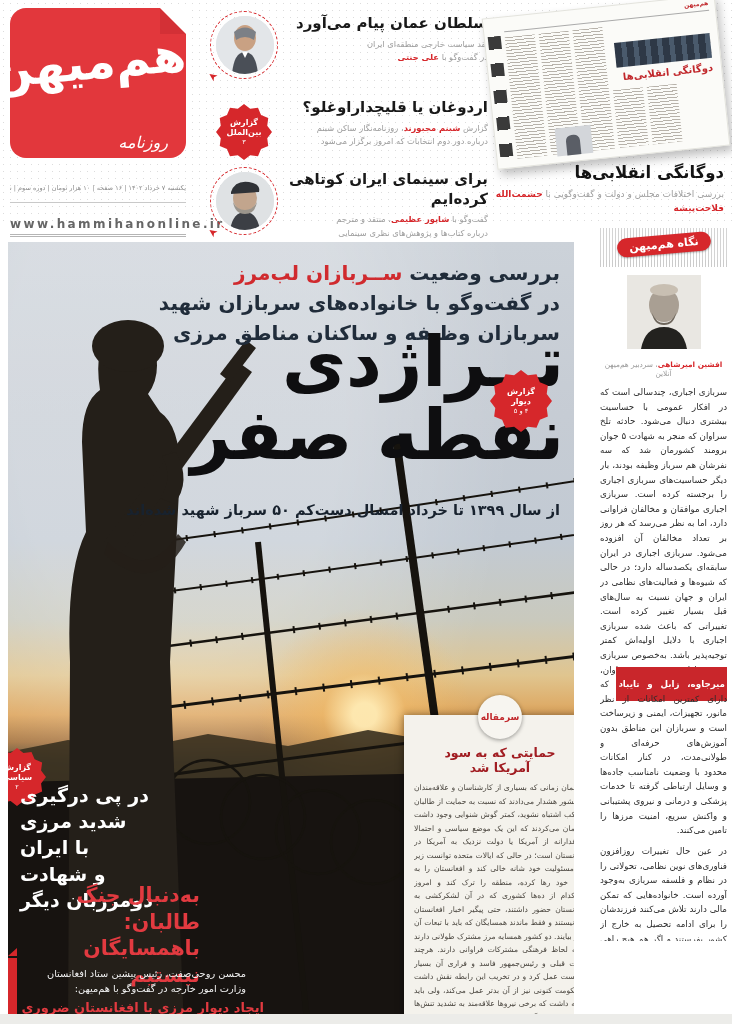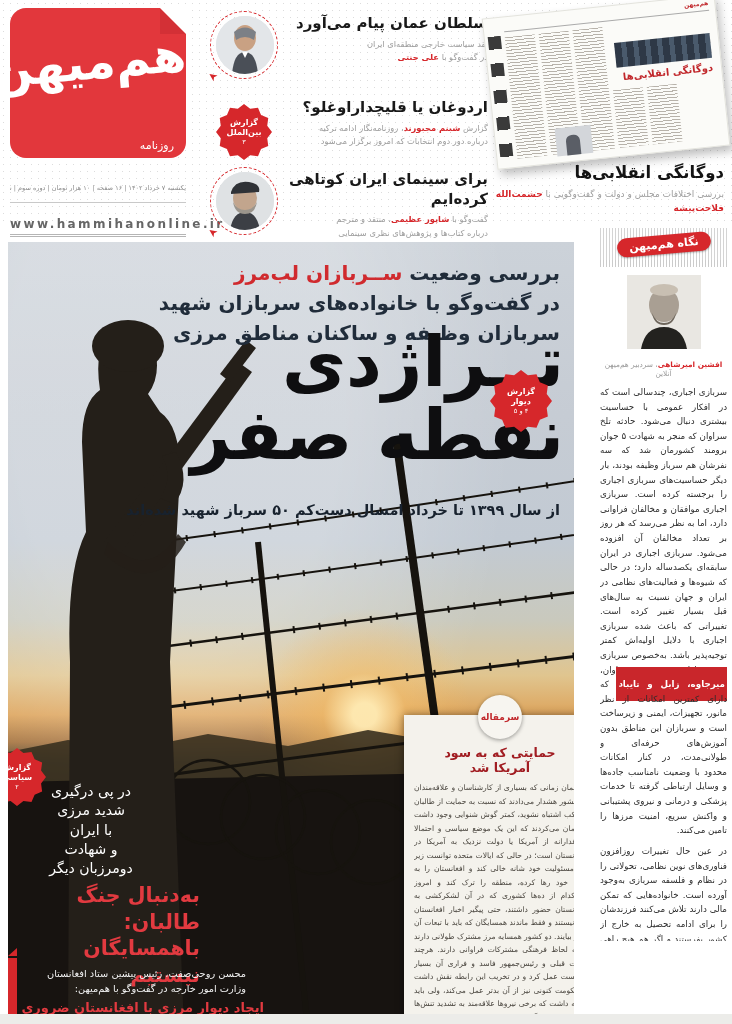--- a/index.html
+++ b/index.html
@@ -9,21 +9,21 @@
         background:radial-gradient(#dcdcdc 0.8px,transparent 0.9px);background-size:7px 7px;}
   
   .logo{position:absolute;left:10px;top:8px;width:176px;height:150px;background:#e2373c;
         border-radius:16px;color:#fff;text-align:center;}
   .logo .fold{position:absolute;top:0;right:0;width:0;height:0;
         border-top:26px solid #fff;border-left:26px solid transparent;}
   .logo .fold2{position:absolute;top:0;right:0;width:0;height:0;
         border-bottom:26px solid #b8262b;border-right:26px solid transparent;opacity:.35;}
   .logo-name{display:inline-block;margin-top:26px;font-size:48px;font-weight:bold;
         transform:rotate(-5deg);white-space:nowrap;letter-spacing:-2px;}
-  .logo-sub{position:absolute;bottom:6px;right:12px;font-size:11px;}
+  .logo-sub{position:absolute;bottom:6px;right:18px;font-size:16px;font-style:italic;}
   .dateline{position:absolute;left:10px;top:184px;width:176px;font-size:6.5px;color:#8a8a8a;
         text-align:center;white-space:nowrap;overflow:hidden;}
   .site{position:absolute;left:10px;top:202px;width:176px;font-size:12px;font-weight:bold;color:#666;
         letter-spacing:2.4px;text-align:center;direction:ltr;border-top:1px solid #c9c9c9;
         border-bottom:3px double #b5b5b5;padding:14px 0 3px;}
   
   .teaser{position:absolute;left:196px;width:292px;}
   .t1{top:14px;height:80px;} .t2{top:98px;height:72px;} .t3{top:170px;height:52px;}
   .t-photo{position:absolute;left:20px;top:2px;width:58px;height:58px;border-radius:50%;
         overflow:hidden;background:#e2e5e8;}
@@ -85,22 +85,22 @@
   
   .editorial{position:absolute;left:396px;top:473px;width:192px;height:310px;background:#f4f2ec;
         box-shadow:0 0 8px rgba(0,0,0,.45);}
   .ed-badge{position:absolute;left:50%;top:-20px;transform:translateX(-50%);width:44px;height:44px;
         border-radius:50%;background:#f7f5f0;box-shadow:0 1px 4px rgba(0,0,0,.4);
         display:flex;align-items:center;justify-content:center;font-size:9px;font-weight:bold;color:#c1282c;}
   .ed-title{margin:30px 24px 6px;text-align:center;font-size:12.5px;font-weight:bold;color:#a11d22;}
   .ed-body{margin:0 10px;font-size:7.6px;color:#49453e;text-align:justify;line-height:1.78;
         height:238px;overflow:hidden;}
   
-  .tb-lede{position:absolute;left:12px;top:540px;width:142px;text-align:center;font-size:14px;
-        font-weight:normal;color:#fff;line-height:1.38;}
+  .tb-lede{position:absolute;left:12px;top:540px;width:142px;text-align:left;font-size:19px;
+        font-weight:bold;color:#fff;line-height:1.38;}
   .tb-lede span{display:block;}
   .tb-quote{position:absolute;left:4px;top:640px;width:188px;text-align:right;font-size:20.5px;
         font-weight:bold;color:#e23a40;line-height:1.3;}
   .tb-quote span{display:block;}
   .tb-attr{position:absolute;left:6px;top:724px;width:232px;text-align:right;font-size:9.8px;
         color:#f1f1f1;line-height:1.55;}
   .tb-attr span{display:block;}
   .tb-kicker{position:absolute;left:4px;top:758px;width:252px;text-align:right;font-size:13px;
         font-weight:bold;color:#e23a40;}
   
@@ -157,21 +157,21 @@
 
   <div class="teaser t2">
     <div class="burst">
       <b>گزارش</b>
         <b>بین‌الملل</b>
         <i>۳</i>
     </div>
     <div class="t-text">
       <h3>اردوغان یا قلیچداراوغلو؟</h3>
       <div class="t-sub">
-        <span>گزارش </span><span class="red">شبنم مجبورند</span><span>، روزنامه‌نگار ادامه ترکیه</span><br>
+        <span>گزارش </span><span class="red">شبنم مجبورند</span><span>، روزنامه‌نگار ساکن شبنم</span><br>
         <span>درباره دور دوم انتخابات که امروز برگزار می‌شود</span>
       </div>
     </div>
   </div>
 
   <div class="teaser t3">
     <span class="t-ring"></span>
     <span class="t-arrow">➤</span>
     <div class="t-photo">
       <svg width="58" height="58" viewBox="0 0 58 58">

